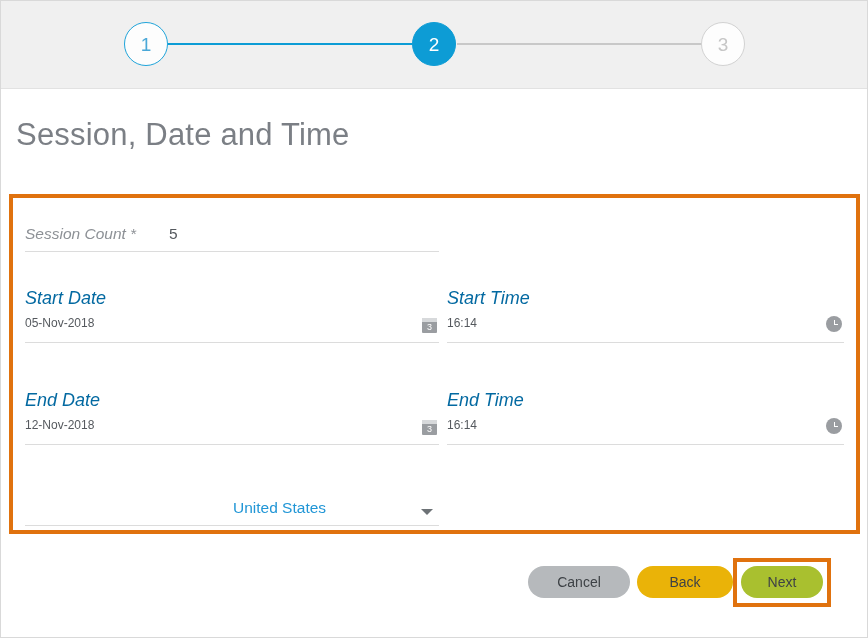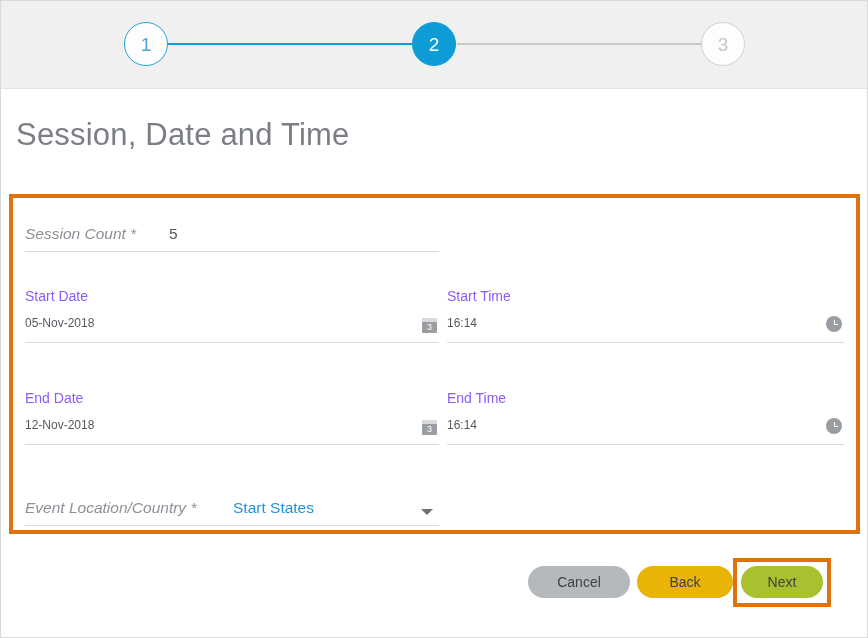--- a/index.html
+++ b/index.html
@@ -148,23 +148,24 @@
   }
   .value-inline.link {
     color: #2196d6;
   }
 
   
   .label-stacked {
     position: absolute;
     left: 0;
     top: 0;
-    font-size: 14px;
-    color: #8b5cf6;
-    white-space: nowrap;
+    font-size: 18px;
+    color: #0369a1;
+    white-space: nowrap;
+    font-style: italic;
   }
   .value-stacked {
     position: absolute;
     left: 0;
     top: 28px;
     font-size: 12px;
     color: #55595e;
     white-space: nowrap;
   }
 
@@ -337,22 +338,21 @@
     </div>
 
     <div class="field" style="left:438px; top:196px; width:397px; height:55px;">
       <span class="label-stacked">End Time</span>
       <span class="value-stacked">16:14</span>
       <span class="clock-icon"></span>
       <span class="underline"></span>
     </div>
 
     <div class="field" style="left:16px; top:288px; width:414px; height:44px;">
-      <span class="label-inline">Event Location/Country *</span>
-      <span class="value-inline link" style="left:208px;">Start States</span>
+      <span class="value-inline link" style="left:208px;">United States</span>
       <span class="chevron"></span>
       <span class="underline"></span>
     </div>
 
 
   </div>
 
   <div class="form-highlight"></div>
 
   <div class="btn-row">

